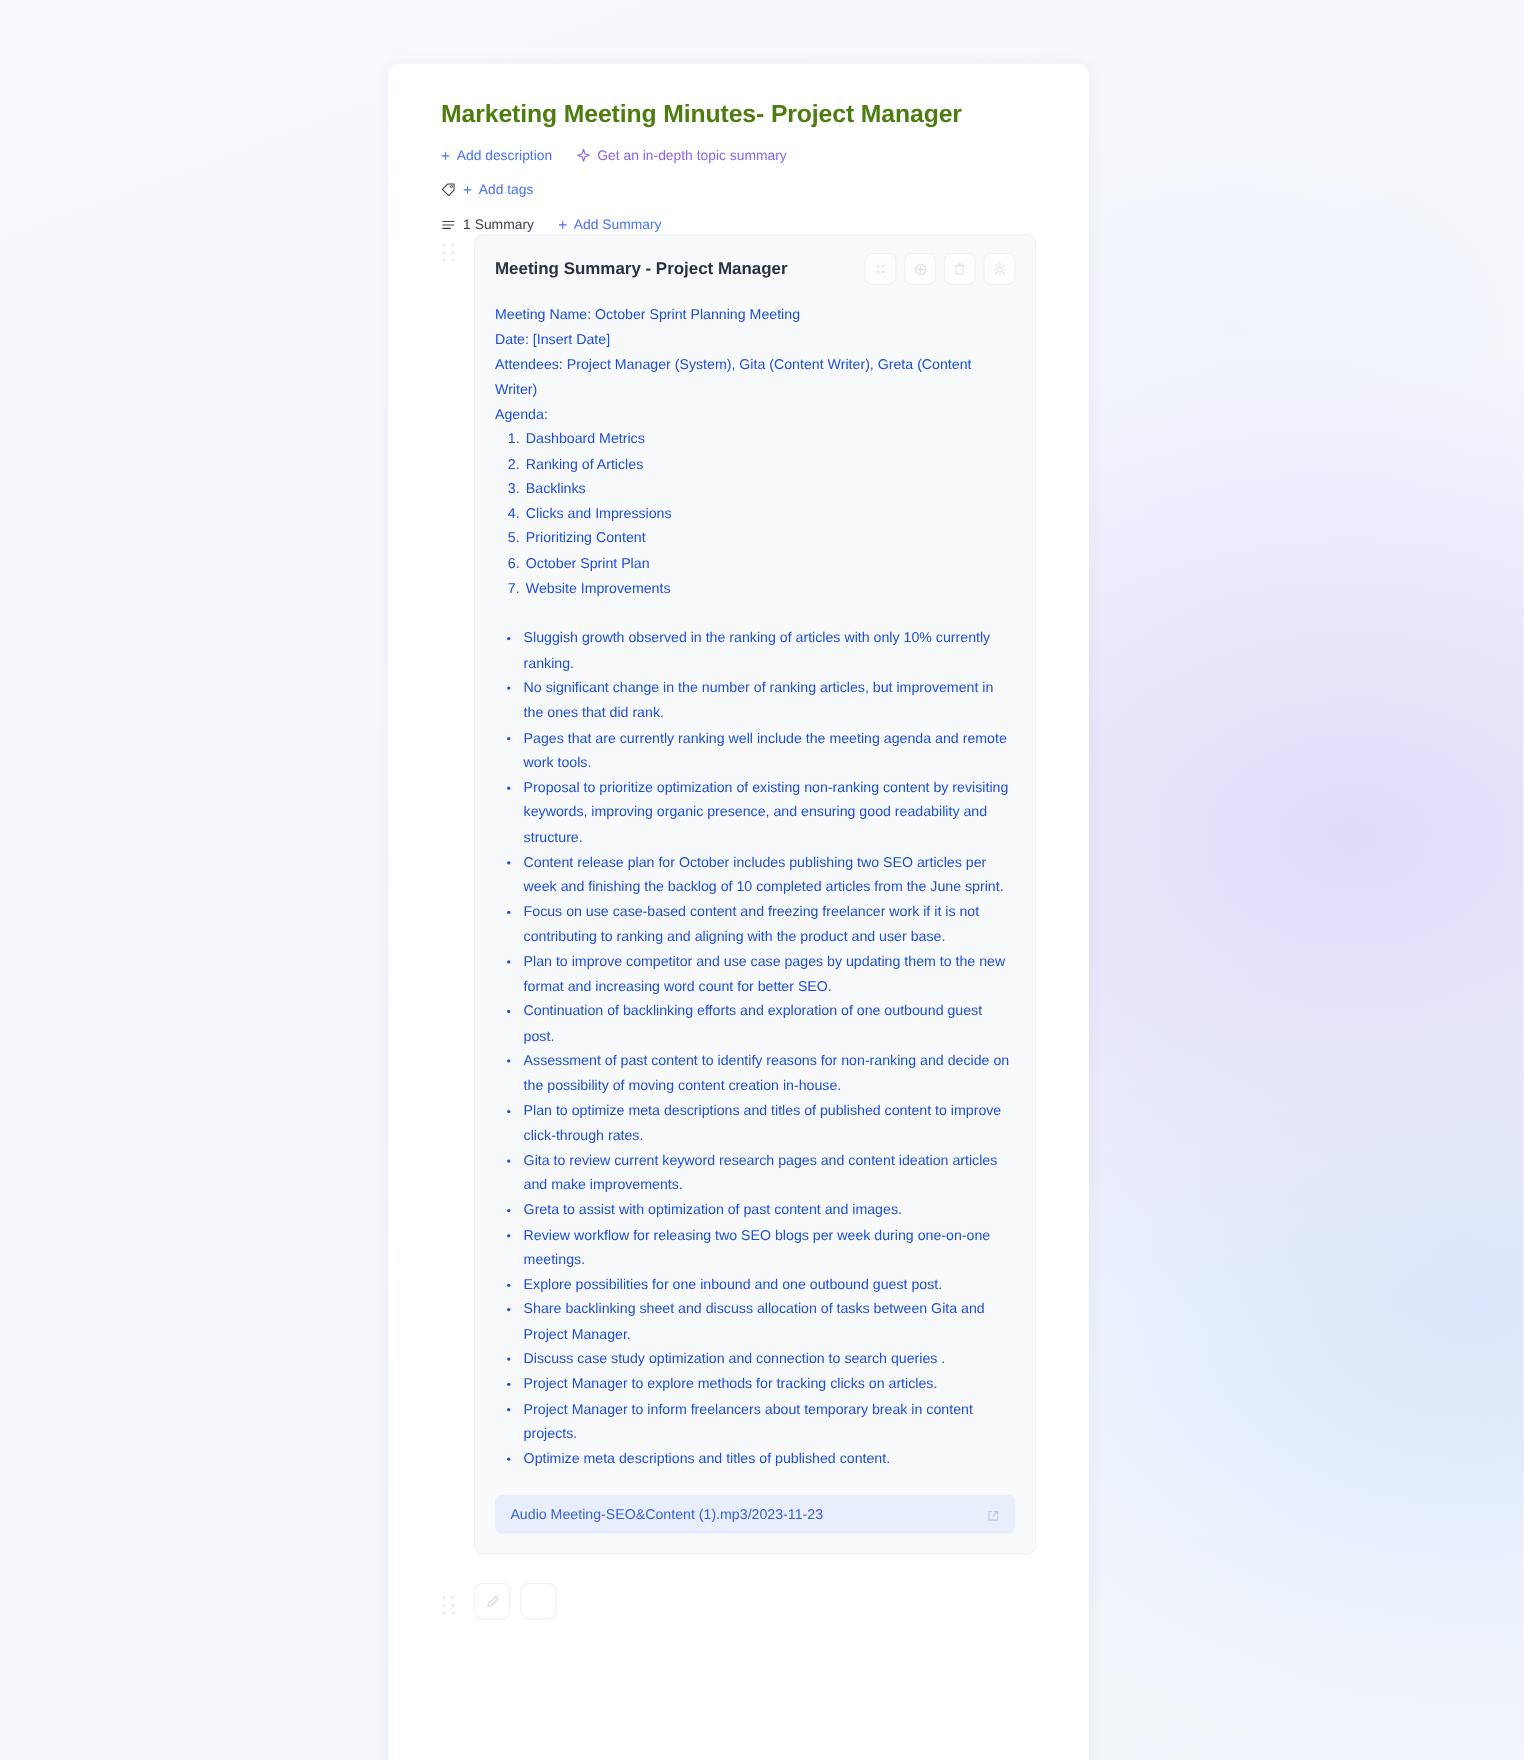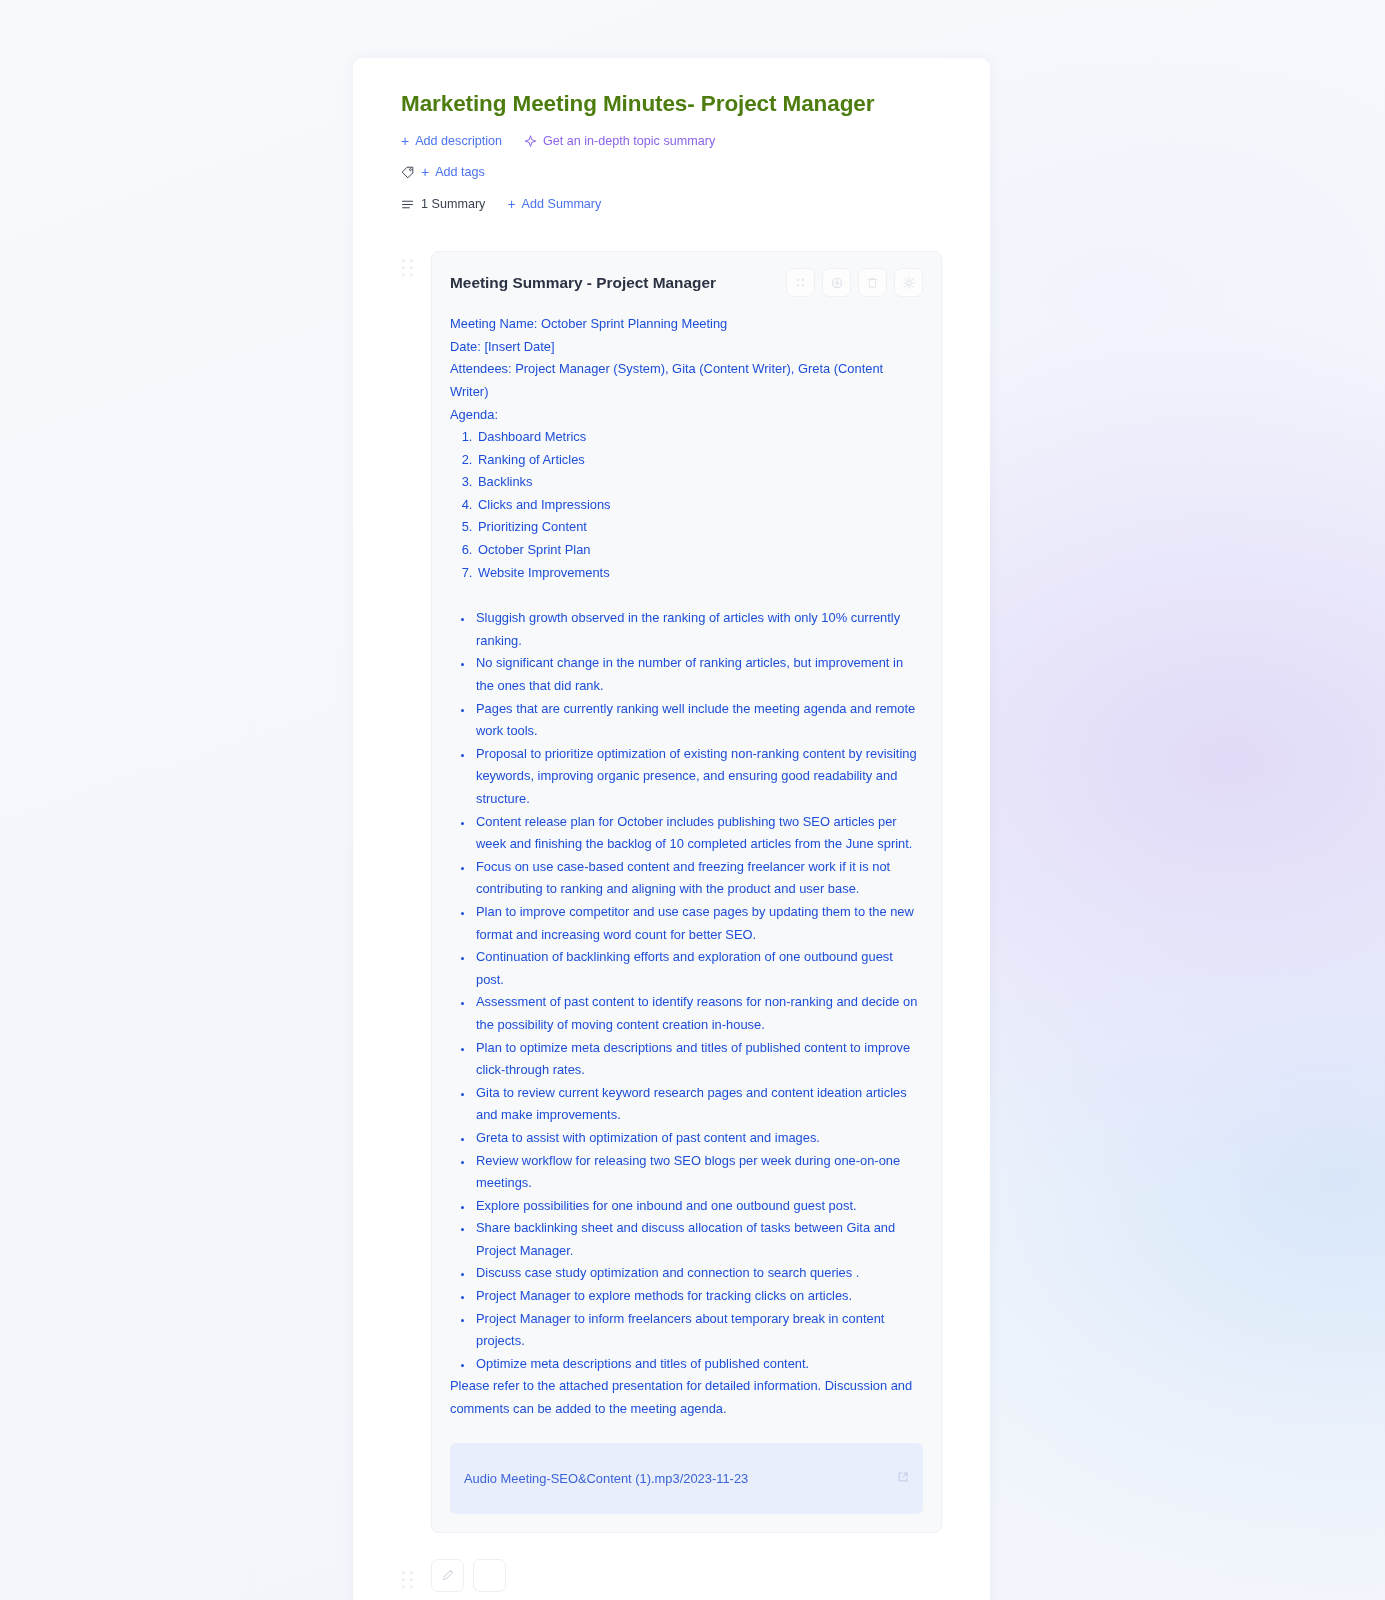--- a/index.html
+++ b/index.html
@@ -75,21 +75,20 @@
     font-size: 12.6px;
     color: #3b4251;
     white-space: nowrap;
   }
   .plus-glyph { font-size: 14px; line-height: 1; font-weight: 400; display:inline-block; }
   .icon-svg { display: inline-block; vertical-align: middle; }
 
   
   .card-wrap {
     position: relative;
-    margin-top: 38px;
     padding-left: 30px;
   }
   .drag-handle {
     position: absolute;
     left: 1px;
     top: 8px;
     width: 12px;
     height: 18px;
     display: grid;
     grid-template-columns: repeat(2, 4px);
@@ -154,23 +153,23 @@
     line-height: 22.6px;
     padding-left: 2px;
   }
   ul.bullets li::marker { font-size: 11px; }
   .gap-block { height: 23px; }
 
   .attachment {
     margin-top: 22px;
     background: #e9eefc;
     border-radius: 6px;
-    padding: 28px 14px;
-    display: flex;
-    align-items: flex-start;
+    padding: 10px 14px;
+    display: flex;
+    align-items: flex-end;
     justify-content: space-between;
     cursor: pointer;
   }
   .attachment-label {
     font-size: 12.9px;
     color: #3b63d8;
     font-weight: 500;
   }
 
   
@@ -358,21 +357,20 @@
             <li>Greta to assist with optimization of past content and images.</li>
             <li>Review workflow for releasing two SEO blogs per week during one-on-one meetings.</li>
             <li>Explore possibilities for one inbound and one outbound guest post.</li>
             <li>Share backlinking sheet and discuss allocation of tasks between Gita and Project Manager.</li>
             <li>Discuss case study optimization and connection to search queries .</li>
             <li>Project Manager to explore methods for tracking clicks on articles.</li>
             <li>Project Manager to inform freelancers about temporary break in content projects.</li>
             <li>Optimize meta descriptions and titles of published content.</li>
           </ul>
 
-          <p class="body-line">Please refer to the attached presentation for detailed information. Discussion and comments can be added to the meeting agenda.</p>
         </div>
 
         <div class="attachment">
           <span class="attachment-label">Audio Meeting-SEO&amp;Content (1).mp3/2023-11-23</span>
           <svg width="12" height="12" viewBox="0 0 14 14">
             <path d="M5.6 2.4 H2.4 V11.6 H11.6 V8.4" fill="none" stroke="#b9c6e6" stroke-width="1.1" stroke-linejoin="round" stroke-linecap="round"></path>
             <path d="M8.2 2.4 H11.6 V5.8" fill="none" stroke="#b9c6e6" stroke-width="1.1" stroke-linejoin="round" stroke-linecap="round"></path>
             <line x1="11.6" y1="2.4" x2="6.8" y2="7.2" stroke="#b9c6e6" stroke-width="1.1" stroke-linecap="round"></line>
           </svg>
         </div>

